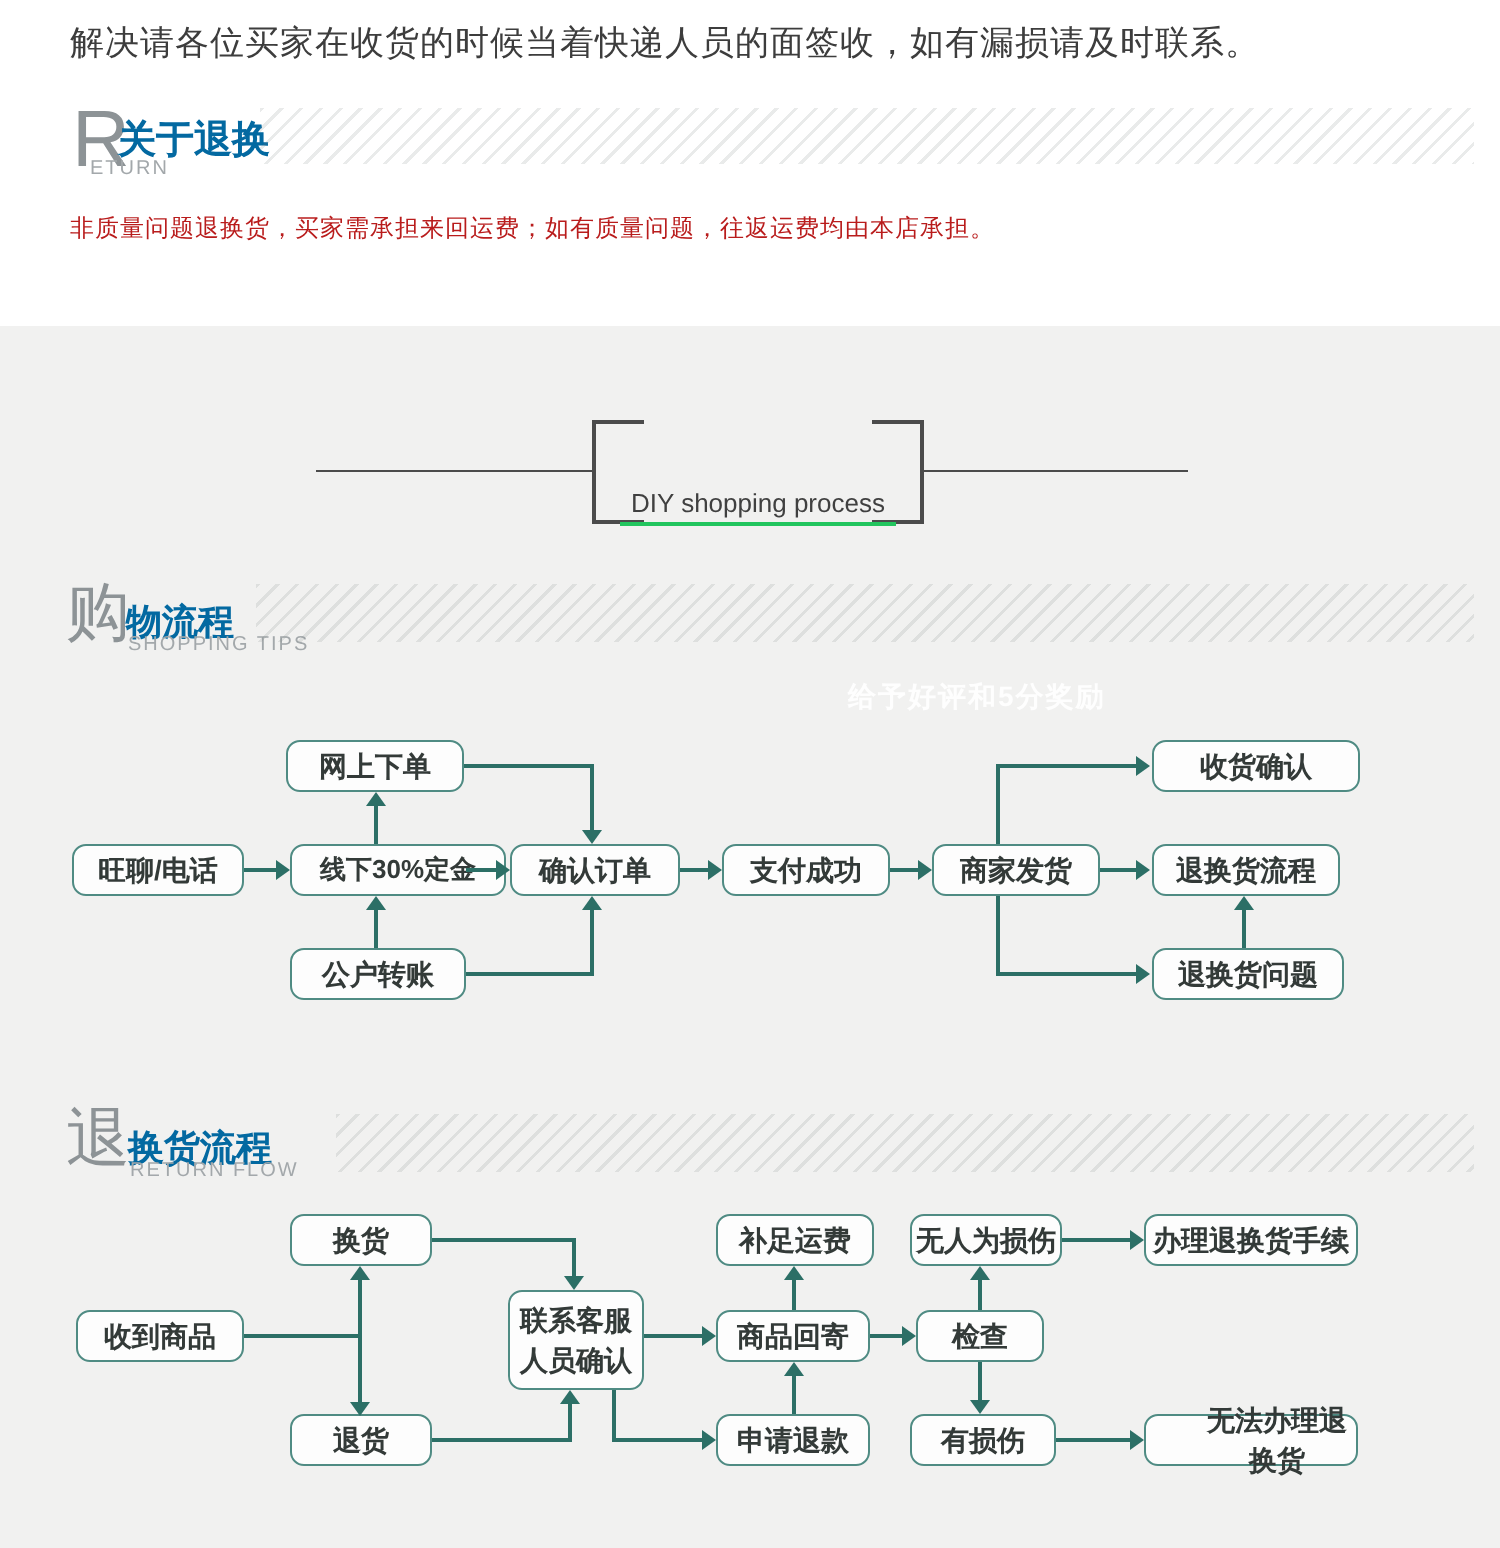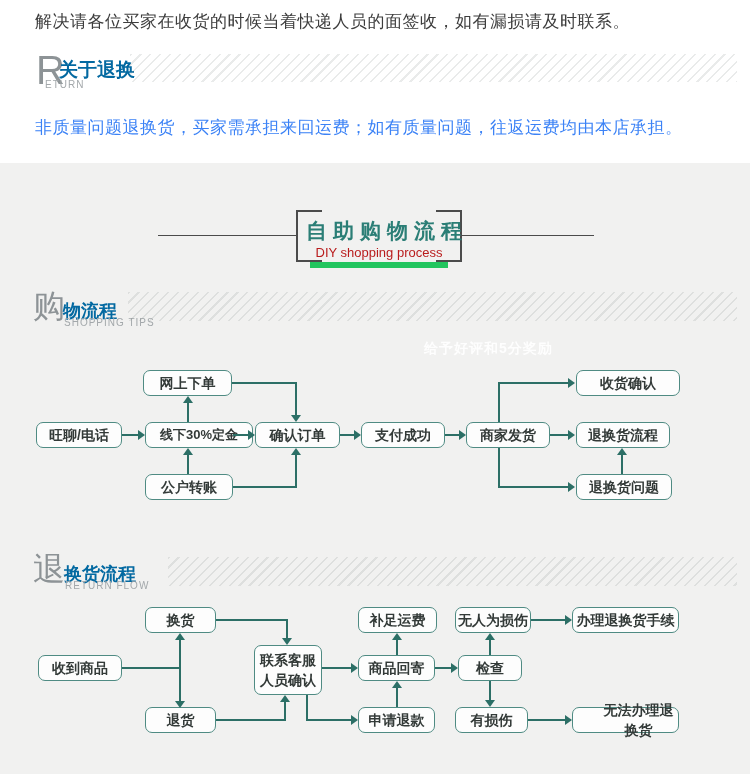--- a/index.html
+++ b/index.html
@@ -1,34 +1,34 @@
 <!DOCTYPE html>
 <html><head>
 <meta charset="utf-8">
 <style>
   html,body{margin:0;padding:0;}
   body{font-family:"Liberation Sans",sans-serif;background:#ffffff;}
   .page{position:relative;width:750px;height:774px;background:#ffffff;overflow:hidden;}
   .gray-section{position:absolute;left:0;top:163px;width:750px;height:611px;background:#f1f1f0;}
   .notice{position:absolute;left:35px;top:10px;width:700px;font-size:17px;color:#3d3d3d;letter-spacing:0.5px;}
-  .body-text{position:absolute;left:35px;top:116px;width:700px;font-size:17px;color:#3b82f6;letter-spacing:0.5px;}
+  .body-text{position:absolute;left:35px;top:106px;width:700px;font-size:12px;color:#b91c1c;letter-spacing:0.5px;}
   
   .hdr{position:absolute;}
   .hdr .big{position:absolute;left:0;top:0;color:#8d9396;line-height:1;}
   .hdr .title{position:absolute;font-weight:bold;color:#0369a1;white-space:nowrap;}
   .hdr .caps{position:absolute;font-size:10px;color:#a3a8ab;letter-spacing:1px;white-space:nowrap;text-align:center;}
   .hatch{position:absolute;background:repeating-linear-gradient(135deg,rgba(120,130,128,0.16) 0 1.5px,rgba(0,0,0,0) 1.5px 7px);}
   
   .bline{position:absolute;height:1px;background:#4b4b4b;}
   .bracket{position:absolute;width:26px;height:52px;box-sizing:border-box;}
   .bracket.bl{border-left:2px solid #4b4b4b;border-top:2px solid #4b4b4b;border-bottom:2px solid #4b4b4b;}
   .bracket.br{border-right:2px solid #4b4b4b;border-top:2px solid #4b4b4b;border-bottom:2px solid #4b4b4b;}
   .banner-title{position:absolute;left:300px;top:217px;width:158px;text-align:center;font-size:21px;font-weight:bold;color:#2b7e76;letter-spacing:6px;padding-left:6px;box-sizing:border-box;white-space:nowrap;}
   .banner-sub{position:absolute;left:296px;top:243px;width:166px;text-align:center;}
-  .banner-sub span{display:inline-block;font-size:13px;color:#b91c1c;border-bottom:6px solid #22c55e;padding:0 6px 2px;}
+  .banner-sub span{display:inline-block;font-size:13px;color:#404040;border-bottom:2px solid #22c55e;padding:0 6px 2px;}
   .watermark{position:absolute;left:424px;top:340px;font-size:14px;font-weight:bold;color:rgba(255,255,255,0.9);letter-spacing:1px;}
   
   .node{position:absolute;box-sizing:border-box;background:#fdfdfd;border:1.5px solid #4f8b83;border-radius:7px;color:#333a38;font-weight:bold;font-size:14px;display:flex;align-items:center;justify-content:center;text-align:center;line-height:1.45;}
   .node.sm{font-size:13px;}
   .hl{position:absolute;height:2px;background:#2c6f66;}
   .vl{position:absolute;width:2px;background:#2c6f66;}
   .tu{position:absolute;width:0;height:0;border-left:5px solid transparent;border-right:5px solid transparent;border-bottom:7px solid #2c6f66;}
   .td{position:absolute;width:0;height:0;border-left:5px solid transparent;border-right:5px solid transparent;border-top:7px solid #2c6f66;}
   .tr{position:absolute;width:0;height:0;border-top:5px solid transparent;border-bottom:5px solid transparent;border-left:7px solid #2c6f66;}
 </style>
@@ -47,21 +47,20 @@
     <span class="caps" style="left:9px;top:31px;">ETURN</span>
   </div>
   <div class="hatch" style="left:130px;top:54px;width:607px;height:28px;"></div>
 
   <div class="body-text">非质量问题退换货，买家需承担来回运费；如有质量问题，往返运费均由本店承担。</div>
 
   <div class="bline" style="left:158px;top:235px;width:138px;"></div>
   <div class="bline" style="left:462px;top:235px;width:132px;"></div>
   <div class="bracket bl" style="left:296px;top:210px;"></div>
   <div class="bracket br" style="left:436px;top:210px;"></div>
-  <div class="banner-title">自助购物流程</div>
   <div class="banner-sub"><span>DIY shopping process</span></div>
 
   <div class="hdr" style="left:33px;top:290px;width:120px;height:36px;">
     <span class="big" style="font-size:32px;">购</span>
     <span class="title" style="left:30px;top:9px;font-size:18px;">物流程</span>
     <span class="caps" style="left:31px;top:27px;">SHOPPING TIPS</span>
   </div>
   <div class="hatch" style="left:128px;top:292px;width:609px;height:29px;"></div>
 
   <div class="watermark">给予好评和5分奖励</div>

